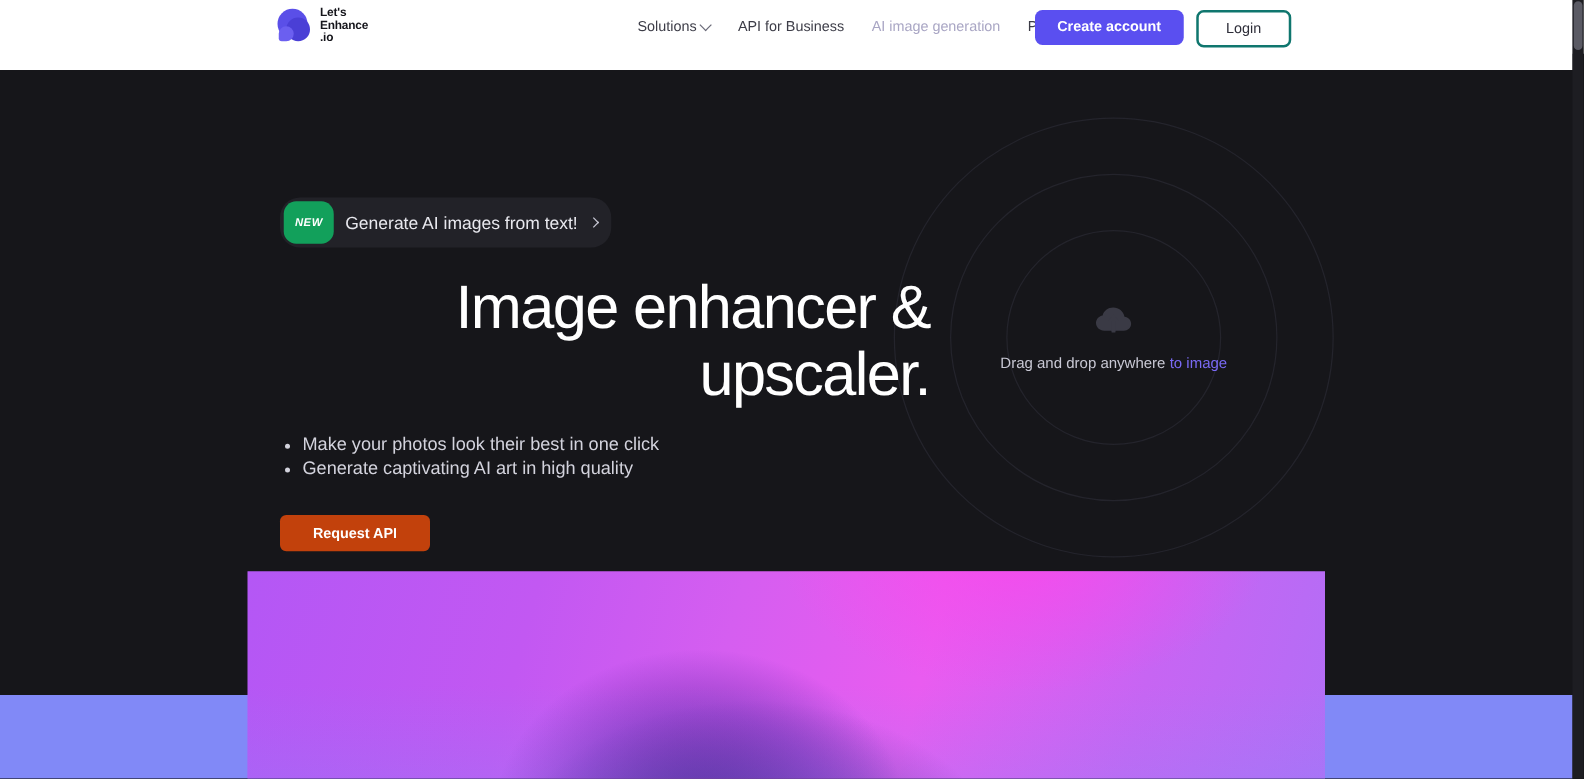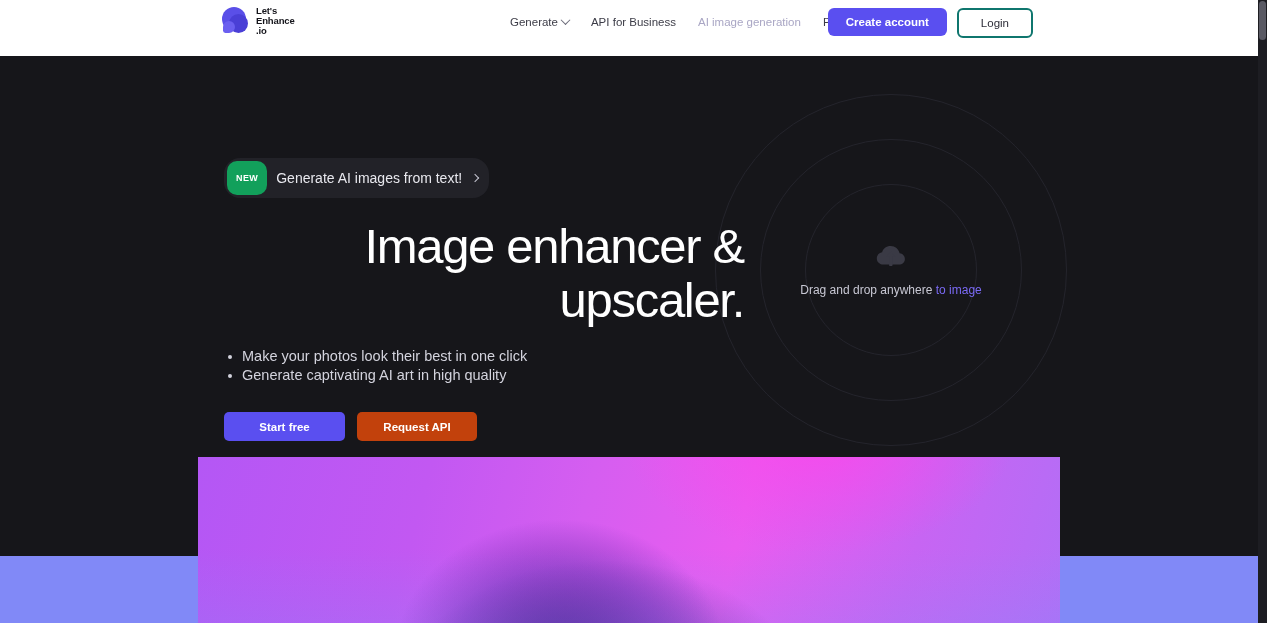--- a/index.html
+++ b/index.html
@@ -194,20 +194,21 @@
     cursor: pointer;
   }
   .news-badge {
     background: #12a05b;
     color: #ffffff;
     font-size: 9px;
     font-weight: 700;
     letter-spacing: 0.4px;
     border-radius: 10px;
     padding: 12px 9px;
+    font-style: italic;
   }
   .news-text {
     font-size: 14px;
     color: #e8e8ee;
   }
   .chev-right {
     display: inline-block;
     width: 6px; height: 6px;
     border-right: 1.3px solid #c6c6d2;
     border-top: 1.3px solid #c6c6d2;
@@ -371,21 +372,21 @@
         <span class="line">Enhance</span>
         <span class="line">.io</span>
         <span class="ua-flag">
           <span class="ua-top"></span><span class="ua-bot"></span>
         </span>
       </span>
     </a>
 
     <nav class="main-nav">
       <span class="nav-item">
-        <span>Generate</span>
+        <span>Solutions</span>
         <i class="chev-down"></i>
       </span>
       <span class="nav-item">
         <span>API for Business</span>
       </span>
       <span class="nav-item muted">
         <span>AI image generation</span>
       </span>
       <span class="nav-item">
         <span>Pricing</span>
@@ -418,21 +419,20 @@
       </div>
 
       <h1 class="hero-title">Image enhancer &amp; upscaler.</h1>
 
       <ul class="hero-bullets">
         <li>Make your photos look their best in one click</li>
         <li>Generate captivating AI art in high quality</li>
       </ul>
 
       <div class="hero-ctas">
-        <button class="btn-start">Start free</button>
         <button class="btn-api">Request API</button>
       </div>
     </div>
 
     <div class="dropzone">
       <svg class="cloud-icon" width="30" height="22" viewBox="0 0 30 22">
         <path d="M7.4 19.5h15.6c3.3 0 5.9-2.5 5.9-5.6 0-2.9-2.3-5.3-5.3-5.6C22.8 4.1 19.1 1 14.6 1 10.4 1 6.9 3.7 6.1 7.3 3 7.8 0.8 10.3 0.8 13.4c0 3.4 2.9 6.1 6.6 6.1z" fill="#3a3a45"></path>
         <path d="M14.8 6.6l4.4 5.2h-2.8v8.4h-3.2v-8.4h-2.8z" fill="#3a3a45"></path>
         <rect x="13.3" y="11.4" width="3.0" height="9.6" fill="#3a3a45"></rect>
       </svg>

